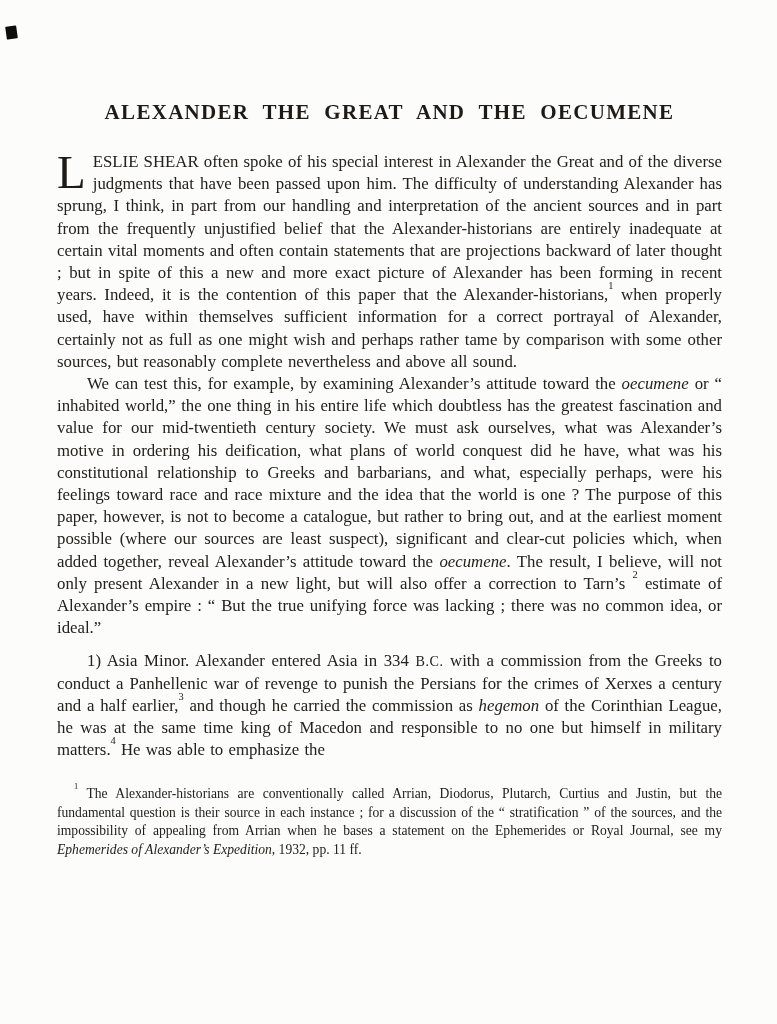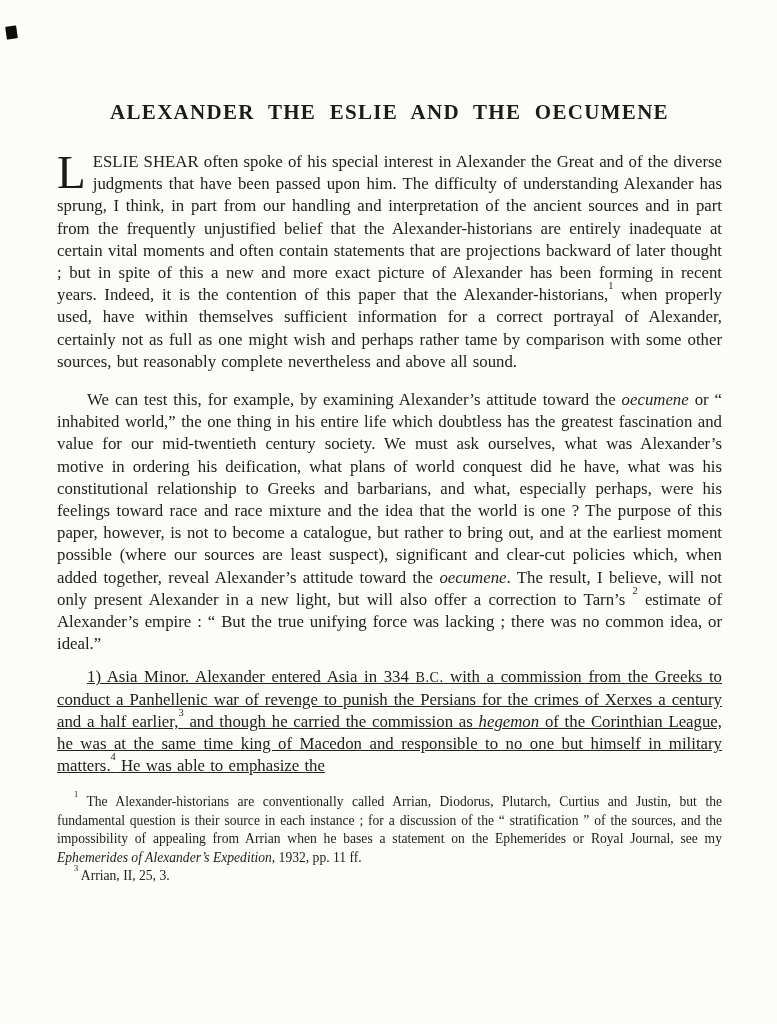--- a/index.html
+++ b/index.html
@@ -34,57 +34,56 @@
     margin: 0 0 26px 0;
     color: #1e1b17;
   }
   .para {
     font-size: 16.8px;
     line-height: 22.2px;
     text-align: justify;
     margin: 0;
     word-spacing: 1px;
   }
-  .para.indent { text-indent: 30px; margin-top: 16px; }
-  .para.spaced { margin-top: 11px; text-decoration: underline; }
+  .para.indent { text-indent: 30px; }
+  .para.spaced { margin-top: 11px; }
   .dropcap {
     float: left;
     font-size: 47px;
     line-height: 37px;
     padding: 3px 7px 0 0;
     color: #1e1b17;
   }
   sup {
     font-size: 0.62em;
     line-height: 0;
     position: relative;
     top: -0.45em;
   }
   .sc { font-size: 0.84em; letter-spacing: 0.5px; }
   .footnotes {
-    margin-top: 16px;
+    margin-top: 24px;
     font-size: 13.6px;
     line-height: 18.4px;
   }
   .footnote {
     margin: 0;
     text-align: justify;
     text-indent: 17px;
   }
   i { font-style: italic; }
 </style>
 </head>
 <body>
 
 <div class="artifact"></div>
 
 <div class="page">
-  <h1 class="title">ALEXANDER THE ESLIE AND THE OECUMENE</h1>
+  <h1 class="title">ALEXANDER THE GREAT AND THE OECUMENE</h1>
   <div>
       <p class="para"><span class="dropcap">L</span><span>ESLIE SHEAR</span><span> often spoke of his special interest in Alexander the Great and of the diverse judgments that have been passed upon him.  The difficulty of understanding Alexander has sprung, I think, in part from our handling and interpretation of the ancient sources and in part from the frequently unjustified belief that the Alexander-historians are entirely inadequate at certain vital moments and often contain statements that are projections backward of later thought ; but in spite of this a new and more exact picture of Alexander has been forming in recent years.  Indeed, it is the contention of this paper that the Alexander-historians,</span><sup>1</sup><span> when properly used, have within themselves sufficient information for a correct portrayal of Alexander, certainly not as full as one might wish and perhaps rather tame by comparison with some other sources, but reasonably complete nevertheless and above all sound.</span></p>
       <p class="para indent"><span>We can test this, for example, by examining Alexander’s attitude toward the </span><i>oecumene</i><span> or “ inhabited world,” the one thing in his entire life which doubtless has the greatest fascination and value for our mid-twentieth century society.  We must ask ourselves, what was Alexander’s motive in ordering his deification, what plans of world conquest did he have, what was his constitutional relationship to Greeks and barbarians, and what, especially perhaps, were his feelings toward race and race mixture and the idea that the world is one ?  The purpose of this paper, however, is not to become a catalogue, but rather to bring out, and at the earliest moment possible (where our sources are least suspect), significant and clear-cut policies which, when added together, reveal Alexander’s attitude toward the </span><i>oecumene</i><span>.  The result, I believe, will not only present Alexander in a new light, but will also offer a correction to Tarn’s </span><sup>2</sup><span> estimate of Alexander’s empire : “ But the true unifying force was lacking ; there was no common idea, or ideal.”</span></p>
       <p class="para indent spaced"><span>1)  Asia Minor.  Alexander entered Asia in 334 </span><span class="sc">B.C.</span><span> with a commission from the Greeks to conduct a Panhellenic war of revenge to punish the Persians for the crimes of Xerxes a century and a half earlier,</span><sup>3</sup><span> and though he carried the commission as </span><i>hegemon</i><span> of the Corinthian League, he was at the same time king of Macedon and responsible to no one but himself in military matters.</span><sup>4</sup><span>  He was able to emphasize the</span></p>
     </div>
   <div class="footnotes">
       <p class="footnote"><sup>1</sup><span> The Alexander-historians are conventionally called Arrian, Diodorus, Plutarch, Curtius and Justin, but the fundamental question is their source in each instance ; for a discussion of the “ stratification ” of the sources, and the impossibility of appealing from Arrian when he bases a statement on the Ephemerides or Royal Journal, see my </span><i>Ephemerides of Alexander’s Expedition</i><span>, 1932, pp. 11 ff.</span></p>
-      <p class="footnote"><sup>3</sup><span> Arrian, II, 25, 3.</span></p>
     </div>
 </div>
 
 </body></html>

